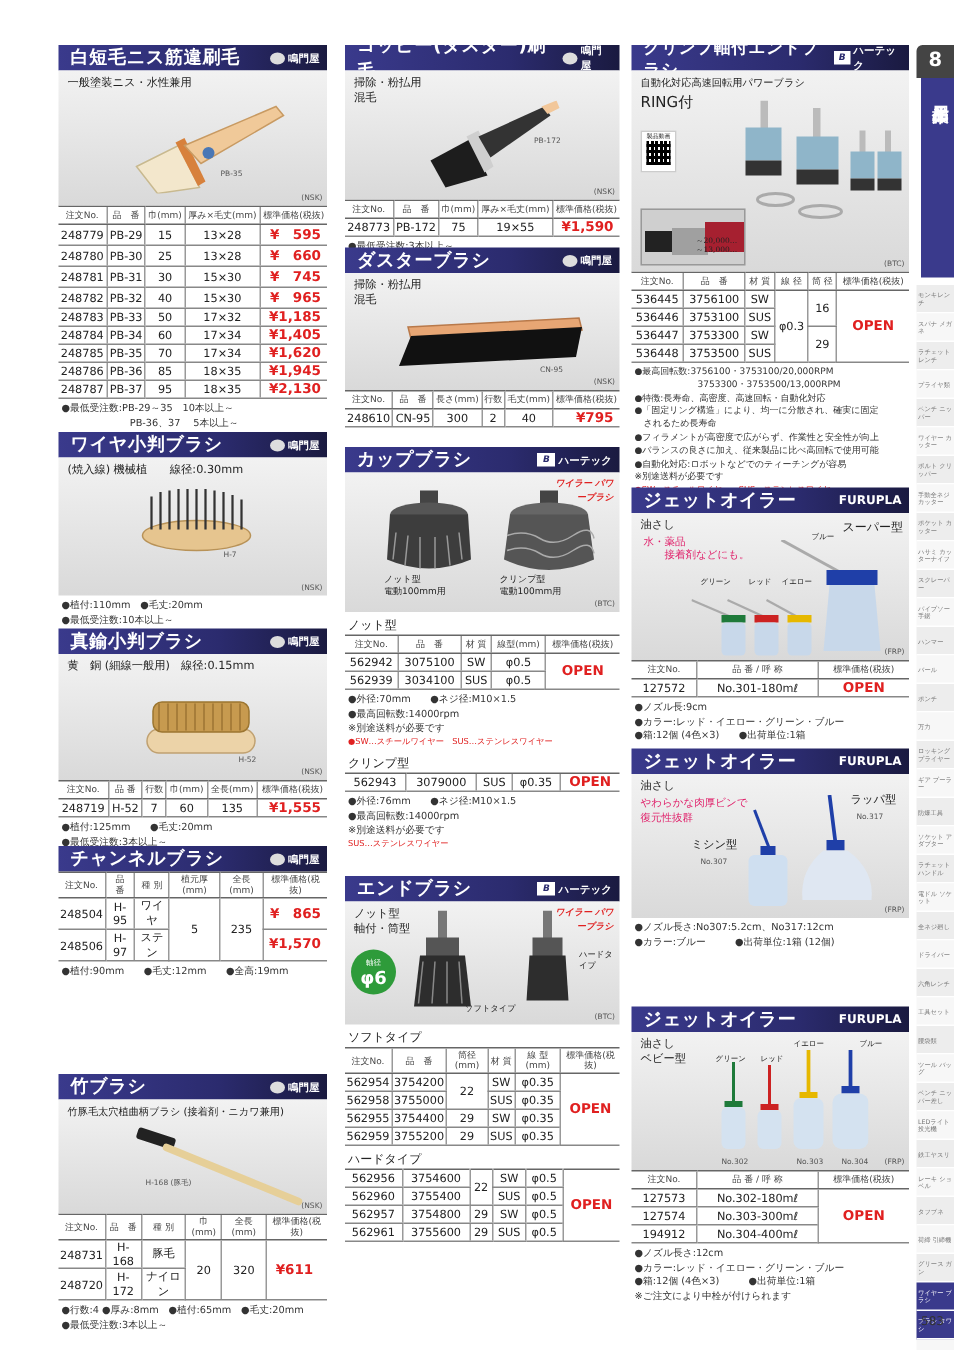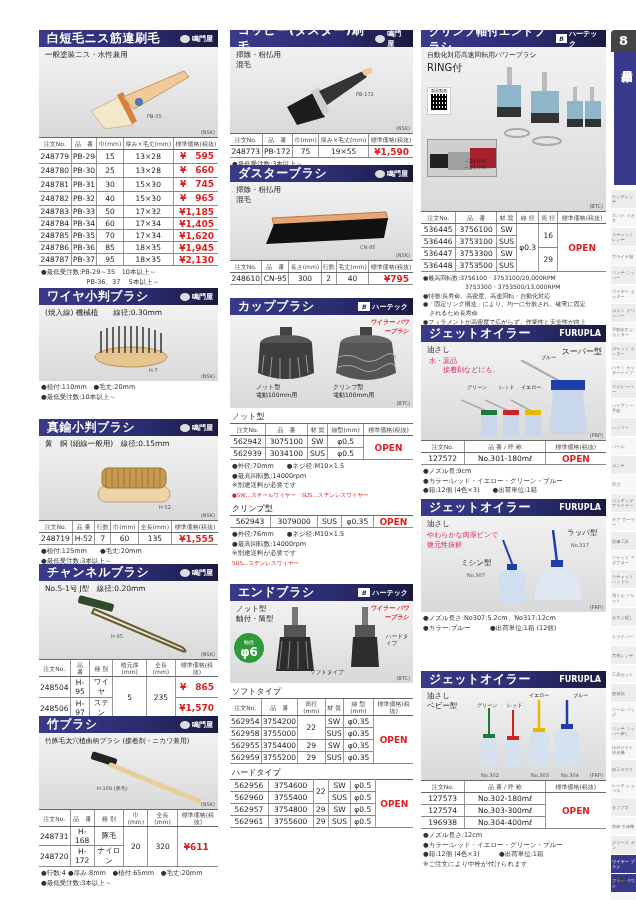--- a/index.html
+++ b/index.html
@@ -141,21 +141,21 @@
 </div>
 
 <div class="sec" style="left:39px;top:288px;width:179px">
   <div class="hdr">
       <span class="t">ワイヤ小判ブラシ</span>
       <span class="brand">
         <span class="logo"></span>
         <span>鳴門屋</span>
       </span>
     </div>
-  <div class="img" style="height:76px">
+  <div class="img" style="height:92px">
     <span class="sub">(焼入線) 機械植　　線径:0.30mm</span>
     <svg class="shape" style="left:52px;top:18px" width="80" height="48">
       <ellipse cx="40" cy="34" rx="36" ry="10" fill="#e6c58f" stroke="#b89257"></ellipse>
       <g stroke="#333" stroke-width="1.5">
         <line x1="10" y1="30" x2="10" y2="8"></line>
           <line x1="16" y1="30" x2="16" y2="5"></line>
           <line x1="22" y1="30" x2="22" y2="4"></line>
           <line x1="28" y1="30" x2="28" y2="3"></line>
           <line x1="34" y1="30" x2="34" y2="3"></line>
           <line x1="40" y1="30" x2="40" y2="3"></line>
@@ -233,29 +233,20 @@
 </div>
 
 <div class="sec" style="left:39px;top:564px;width:179px">
   <div class="hdr">
       <span class="t">チャンネルブラシ</span>
       <span class="brand">
         <span class="logo"></span>
         <span>鳴門屋</span>
       </span>
     </div>
-  <div class="img" style="height:78px">
-    <span class="sub">No.5-1号 J型　線径:0.20mm</span>
-    <svg class="shape" style="left:35px;top:14px" width="120" height="60">
-      <rect x="4" y="4" width="36" height="8" rx="2" fill="#2d4a2d" transform="rotate(15 20 8)"></rect>
-      <path d="M20,14 L108,52 Q115,58 108,56 L18,18 Z" fill="none" stroke="#6b5a2b" stroke-width="2"></path>
-    </svg>
-    <span class="cap" style="left:72px;top:52px">H-95</span>
-    <span class="src">(NSK)</span>
-  </div>
   <table>
     <thead>
         <tr>
           <th>注文No.</th>
           <th>品　番</th>
           <th>種 別</th>
           <th>植元厚(mm)</th>
           <th>全長(mm)</th>
           <th>標準価格(税抜)</th>
         </tr>
@@ -617,21 +608,21 @@
 </div>
 
 <div class="sec" style="left:421px;top:30px;width:185px">
   <div class="hdr">
       <span class="t" style="font-size:11px">クリンプ軸付エンドブラシ</span>
       <span class="brand">
         <span class="htlogo">B</span>
         <span>ハーテック</span>
       </span>
     </div>
-  <div class="img" style="height:164px">
+  <div class="img" style="height:134px">
     <span class="sub pink" style="font-size:6.8px">自動化対応高速回転用パワーブラシ</span>
     <span class="shape" style="left:6px;top:14px;font-size:10px">RING付</span>
     <div class="shape" style="left:6px;top:40px;width:24px;height:28px;background:#fff;border:1px solid #ccc">
       <div style="font-size:4px;text-align:center">製品動画</div>
       <div style="margin:1px 3px;height:16px;background:repeating-linear-gradient(90deg,#000 0 2px,#fff 2px 3px),repeating-linear-gradient(0deg,#000 0 2px,#fff 2px 4px);background-blend-mode:multiply"></div>
     </div>
     <svg class="shape" style="left:66px;top:20px" width="116" height="80">
       <rect x="20" y="0" width="5" height="20" fill="#bbb"></rect>
         <rect x="10" y="18" width="24" height="22" fill="#8fb5c9"></rect>
         <rect x="10" y="40" width="24" height="10" fill="#333"></rect>
@@ -831,21 +822,21 @@
       <tr>
           <td>127573</td>
           <td>No.302-180mℓ</td>
           <td rowspan="3" class="open">OPEN</td>
         </tr>
       <tr>
           <td>127574</td>
           <td>No.303-300mℓ</td>
         </tr>
       <tr>
-          <td>196938</td>
+          <td>194912</td>
           <td>No.304-400mℓ</td>
         </tr>
     </tbody>
   </table>
   <div class="notes">
       <div>●ノズル長さ:12cm</div>
       <div>●カラー:レッド・イエロー・グリーン・ブルー</div>
       <div>●箱:12個 (4色×3)　　　●出荷単位:1箱</div>
       <div>※ご注文により中栓が付けられます</div>
     </div>

